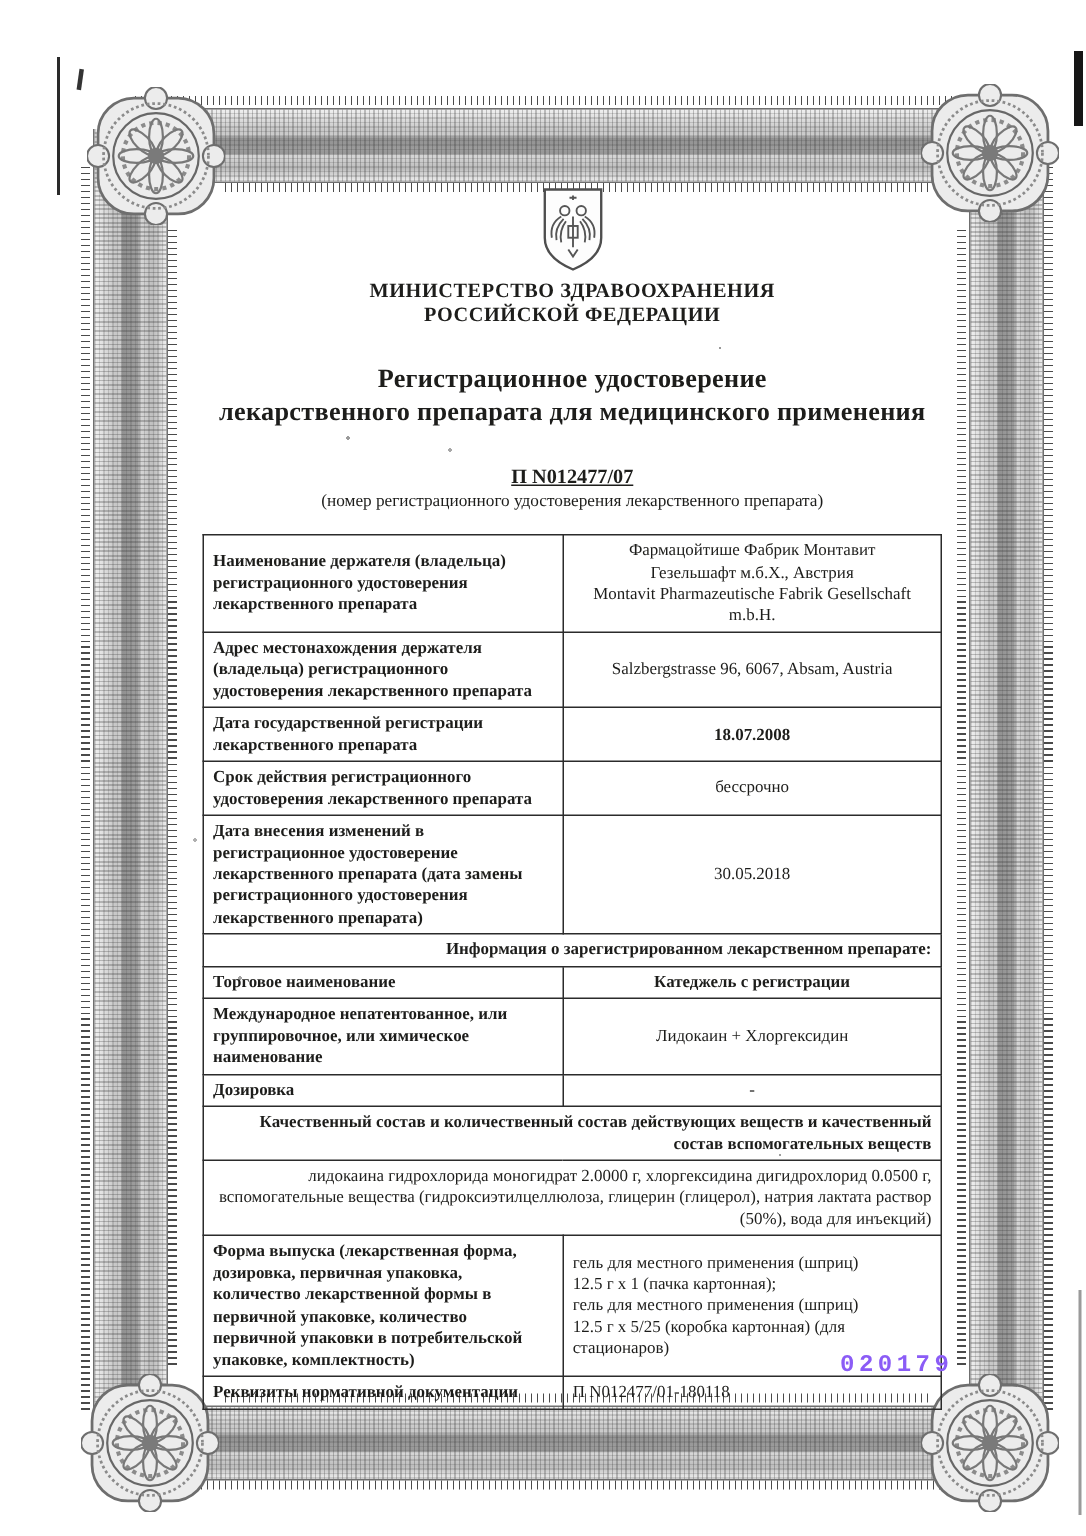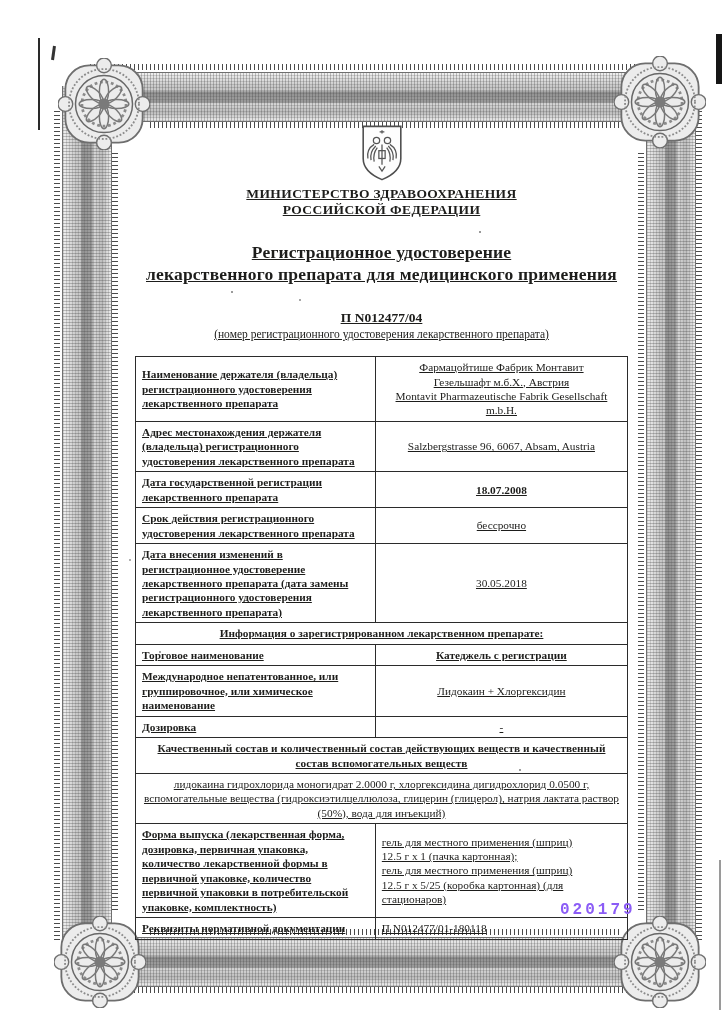--- a/index.html
+++ b/index.html
@@ -55,41 +55,41 @@
   #tick-left-out{left:54px;top:110px;height:830px;}
   #tick-left-in{left:112px;top:150px;height:760px;}
   #tick-right-out{left:696px;top:110px;height:830px;}
   #tick-right-in{left:638px;top:150px;height:760px;}
   .rosette{position:absolute;width:92px;height:92px;}
   #rosette-tl{left:58px;top:58px;}
   #rosette-tr{left:614px;top:56px;}
   #rosette-bl{left:54px;top:916px;}
   #rosette-br{left:614px;top:916px;}
   
-  #content{position:absolute;left:135px;top:124px;width:493px;text-align:center;text-decoration:underline;}
+  #content{position:absolute;left:135px;top:124px;width:493px;text-align:center;}
   #emblem{display:block;margin:0 auto 4px auto;}
   .ministry{font-size:13.5px;font-weight:600;letter-spacing:.4px;line-height:1.2;}
   .doc-title{font-size:17.5px;font-weight:bold;line-height:1.25;margin-top:24px;letter-spacing:.2px;}
   .reg-number{font-size:13.5px;font-weight:bold;text-decoration:underline;margin-top:24px;}
   .reg-caption{font-size:11.5px;margin-top:2px;}
   
   #cert-table{
     border-collapse:collapse;width:493px;margin-top:16px;
     font-size:11.3px;line-height:1.28;text-align:left;
   }
   #cert-table td{
     border:1.6px solid #2b2b2b;padding:3px 6px;vertical-align:middle;
     white-space:pre-line;
   }
   #cert-table td.lbl{font-weight:bold;width:239px;}
   #cert-table td.val{width:254px;}
   .align-center{text-align:center;}
   .align-left{text-align:left;}
   .w-bold{font-weight:bold;}
-  td.section{text-align:center;}
+  td.section{text-align:right;}
   
   #serial{
     position:absolute;left:560px;top:901px;
     font-family:"Liberation Mono","DejaVu Sans Mono",monospace;
     font-size:16px;font-weight:bold;letter-spacing:3px;color:#8b5cf6;
   }
 </style>
 </head>
 <body>
 
@@ -165,21 +165,21 @@
   </svg>
 
   <div class="ministry">МИНИСТЕРСТВО ЗДРАВООХРАНЕНИЯ</div>
   <div class="ministry">РОССИЙСКОЙ ФЕДЕРАЦИИ</div>
 
   <div class="doc-title">
     <span>Регистрационное удостоверение</span><br>
     <span>лекарственного препарата для медицинского применения</span>
   </div>
 
-  <div class="reg-number">П N012477/04</div>
+  <div class="reg-number">П N012477/07</div>
   <div class="reg-caption">(номер регистрационного удостоверения лекарственного препарата)</div>
 
   <table id="cert-table">
     <tbody id="cert-table-body">
         <tr>
           <td class="lbl">Наименование держателя (владельца) регистрационного удостоверения лекарственного препарата</td>
           <td class="val align-center">Фармацойтише Фабрик Монтавит
 Гезельшафт м.б.Х., Австрия
 Montavit Pharmazeutische Fabrik Gesellschaft m.b.H.</td>
         </tr>

